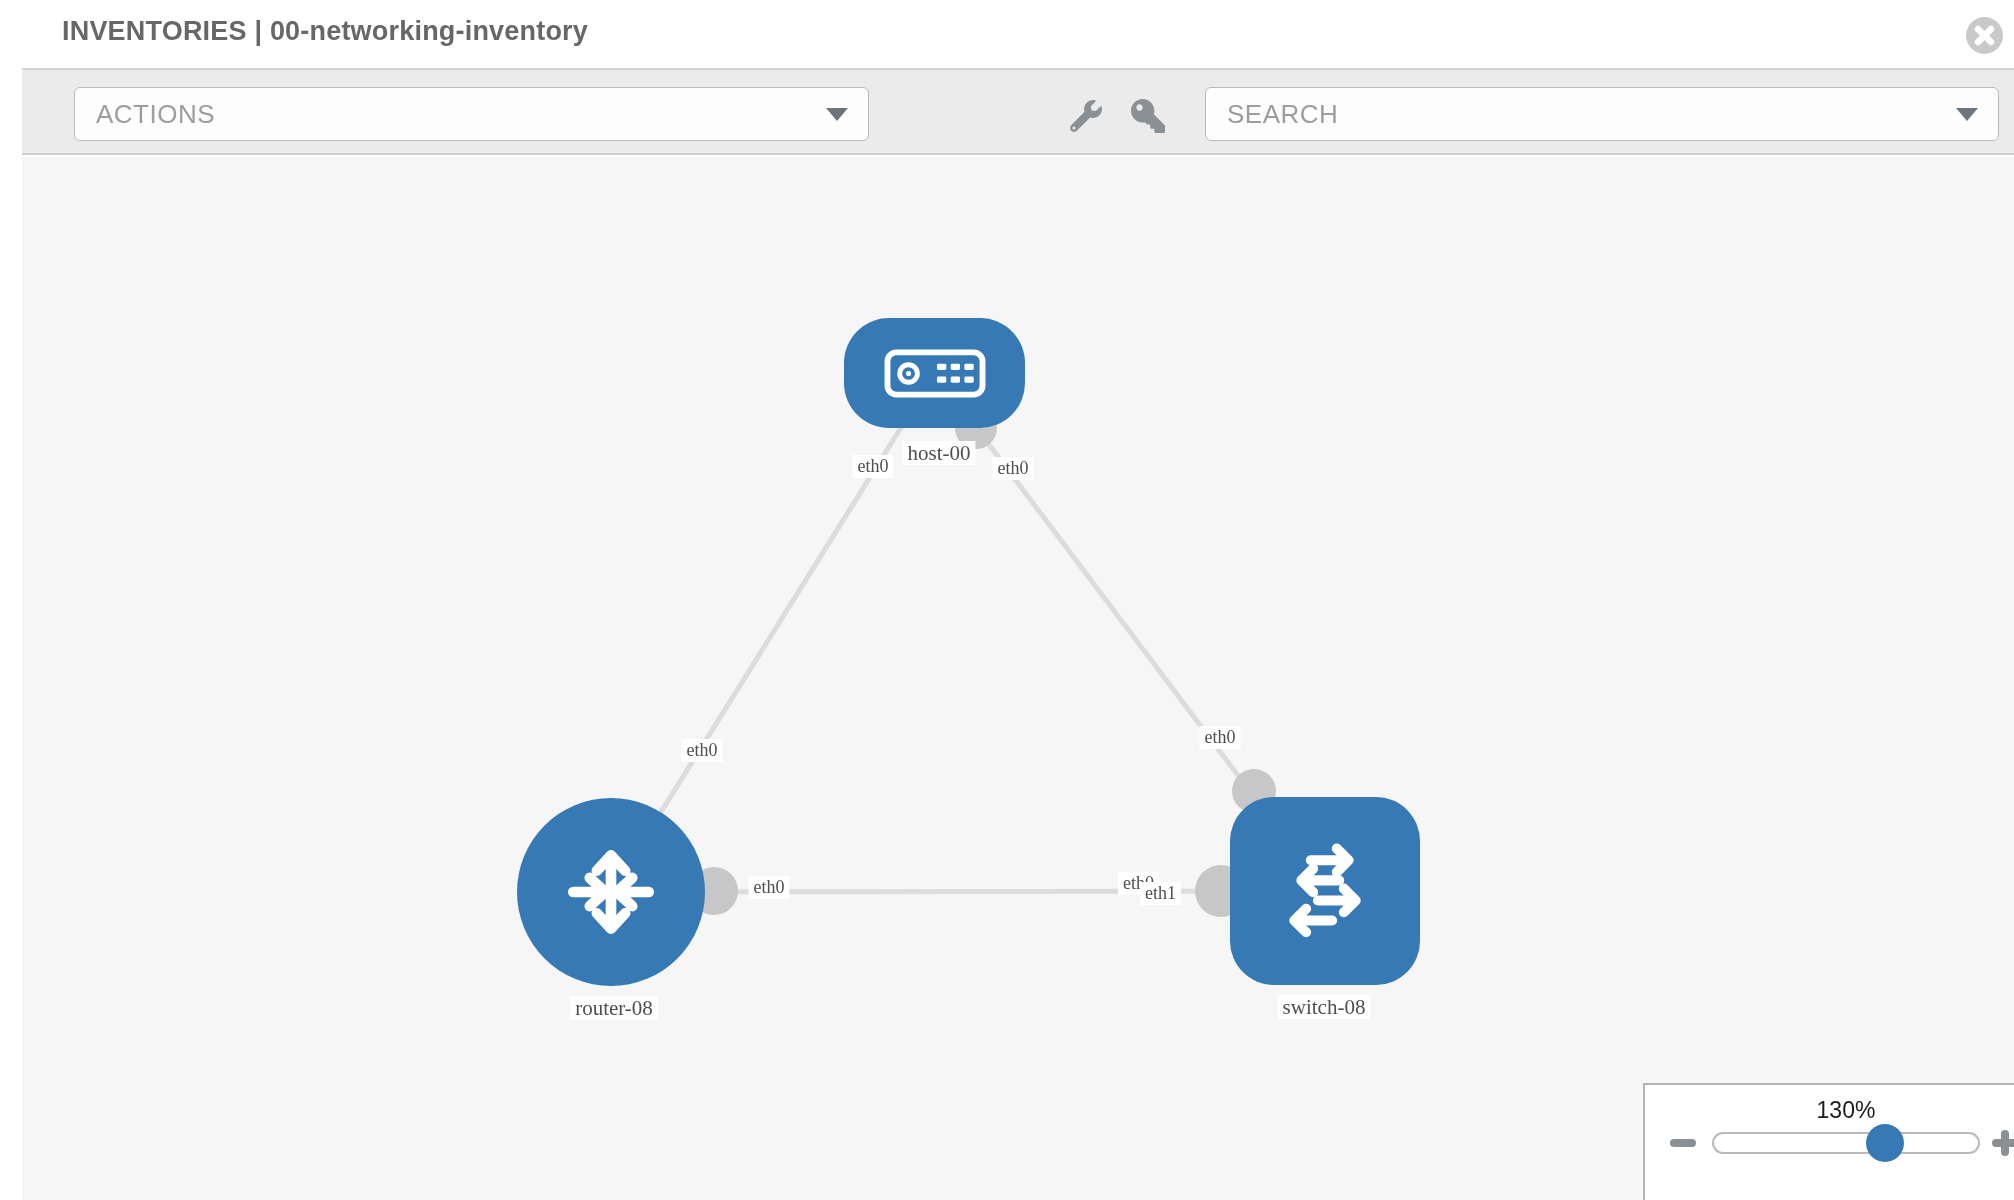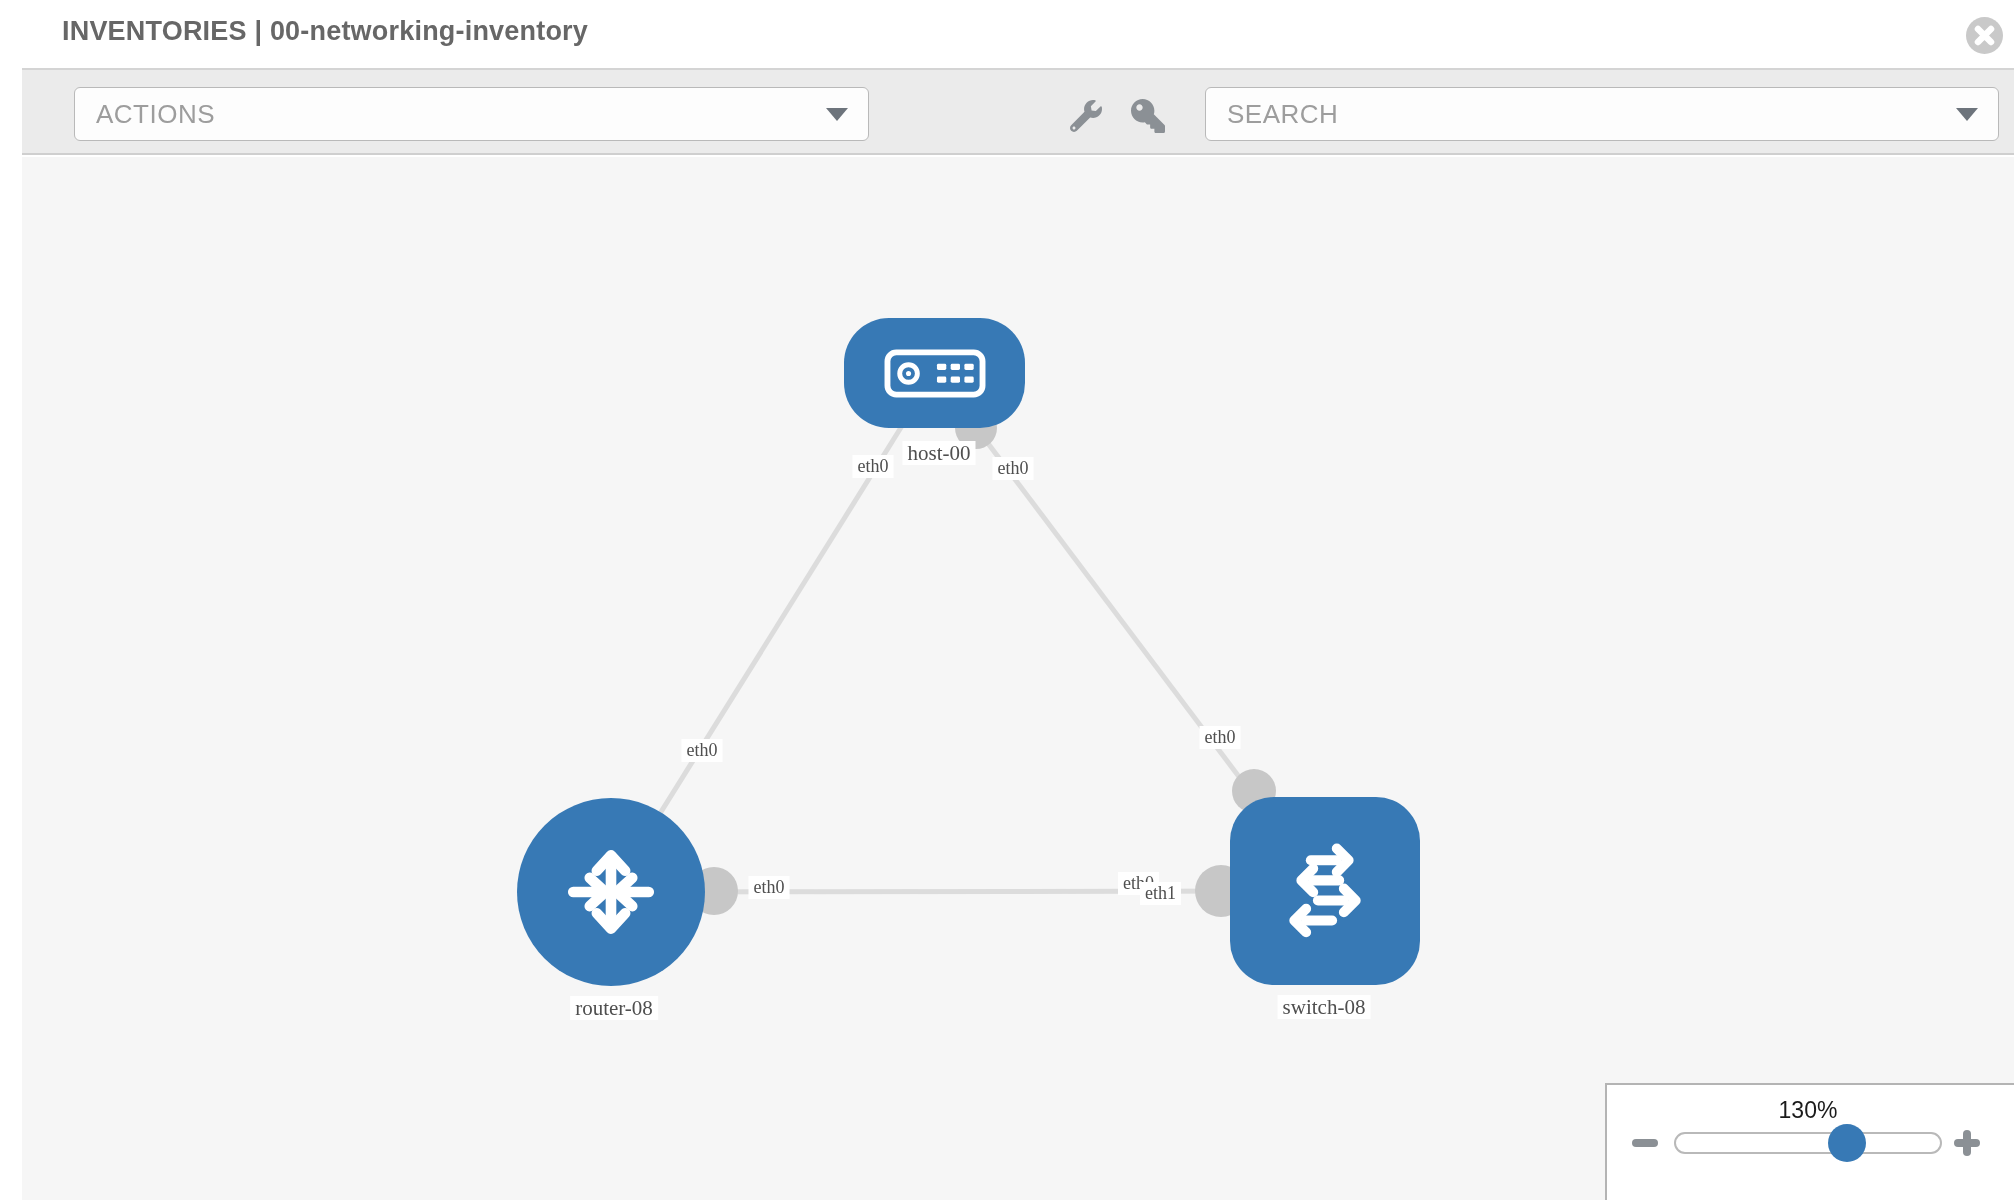--- a/index.html
+++ b/index.html
@@ -79,21 +79,21 @@
   .if-hr-host   { left: 851px;  top: 298px; }
   .if-hs-host   { left: 991px;  top: 300px; }
   .if-hr-router { left: 680px;  top: 582px; }
   .if-hs-switch { left: 1198px; top: 569px; }
   .if-rs-router { left: 747px;  top: 719px; }
   .if-rs-back   { left: 1096px; top: 715px; z-index: 3; }
   .if-rs-front  { left: 1118px; top: 725px; z-index: 4; }
 
   
   .zoom-panel {
-    position: absolute; right: 0; bottom: 0; width: 409px; height: 117px;
+    position: absolute; right: 0; bottom: 0; width: 371px; height: 117px;
     background: #ffffff; border-left: 2px solid #b4b4b4; border-top: 2px solid #b4b4b4;
     z-index: 5;
   }
   .zoom-level {
     position: absolute; left: 67px; top: 12px; width: 268px;
     text-align: center; font-size: 23px; color: #1b1b1b;
   }
   .zoom-minus, .zoom-plus {
     position: absolute; top: 40px; width: 36px; height: 36px;
     background: none; border: none; cursor: pointer;

